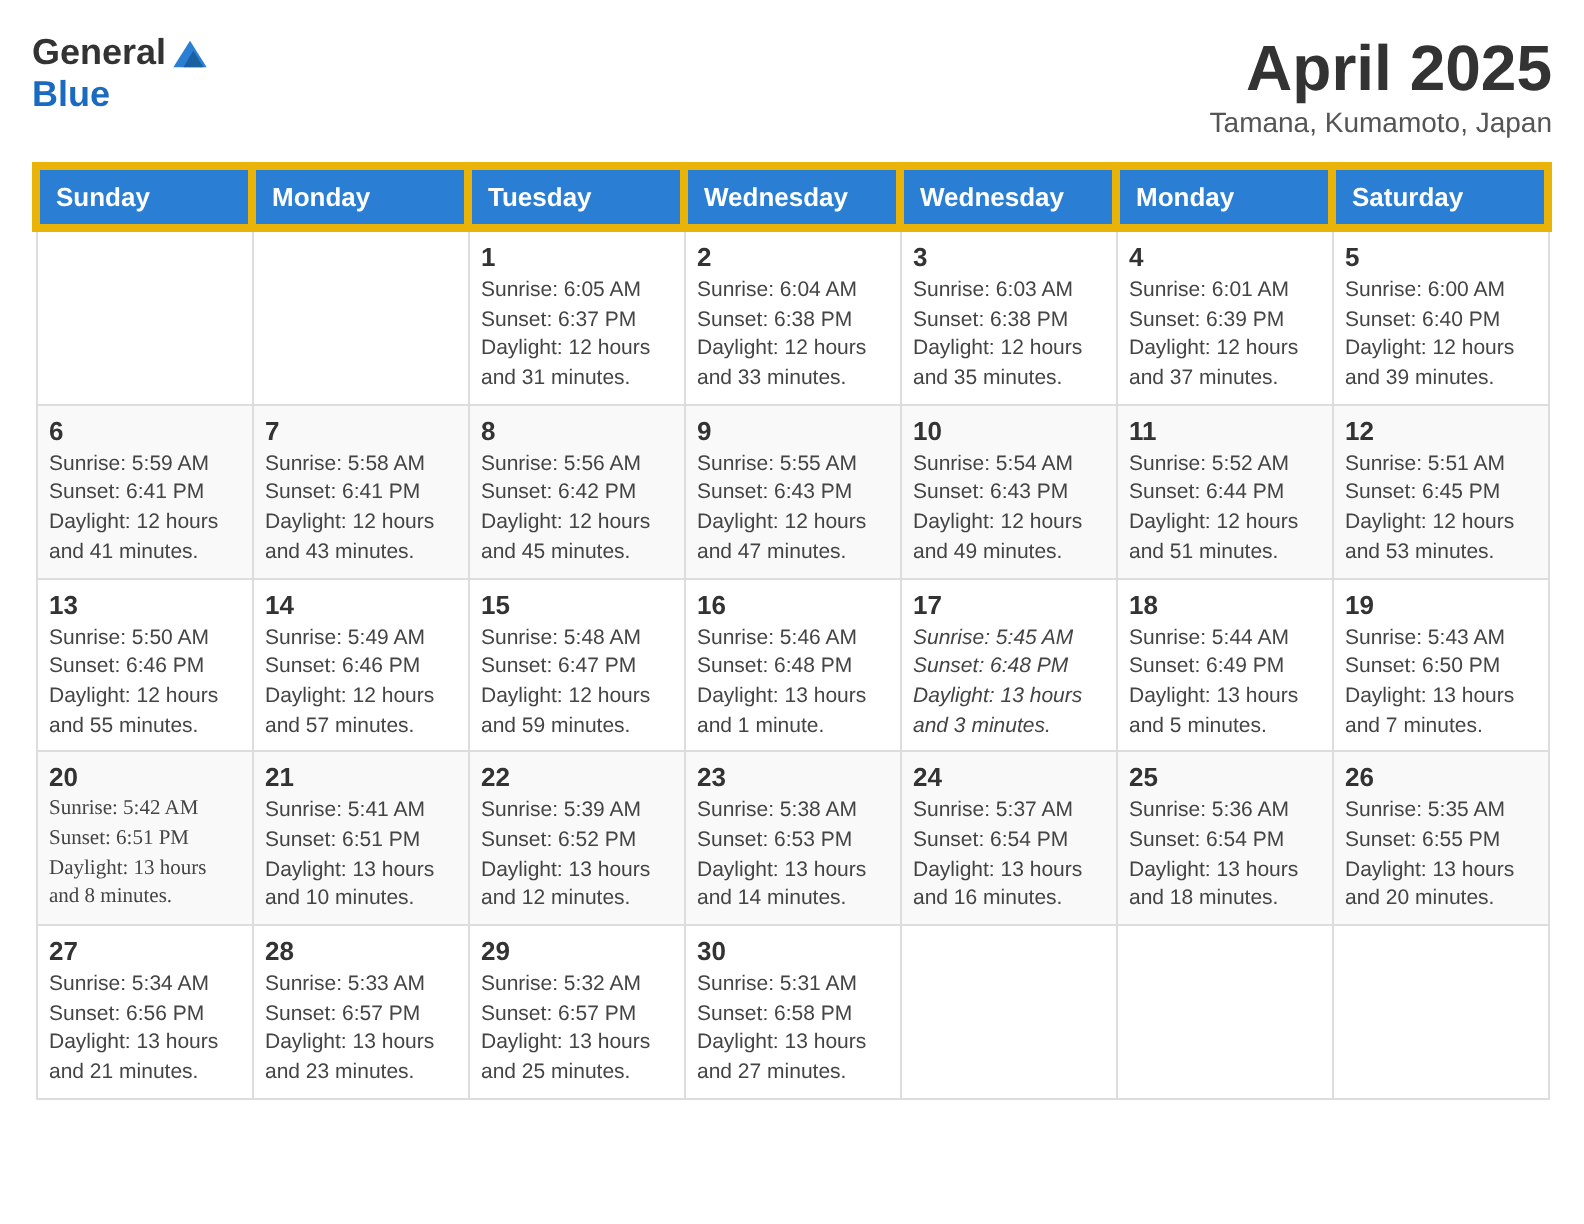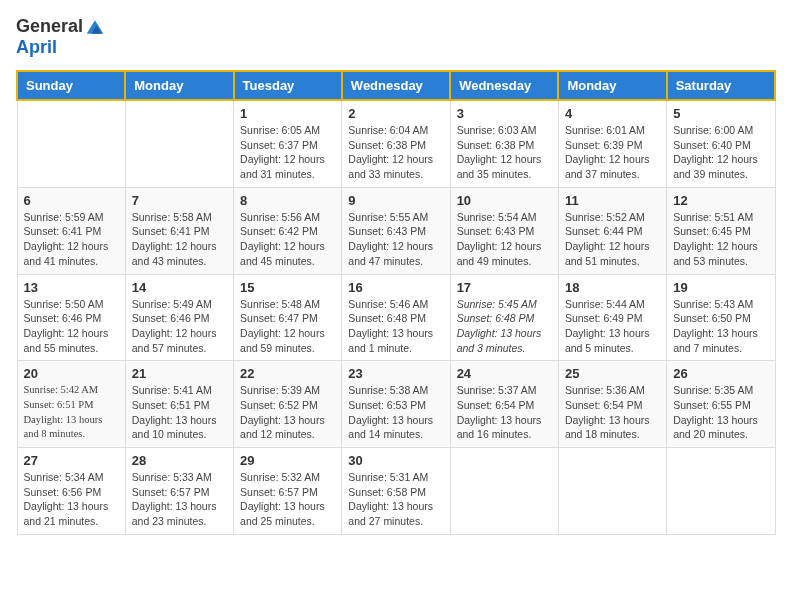--- a/index.html
+++ b/index.html
@@ -57,21 +57,21 @@
       border-collapse: collapse;
       border: 1px solid #ccc;
     }
     .calendar th {
       background-color: #2a7fd4;
       color: white;
       font-size: 13px;
       font-weight: bold;
       padding: 6px 8px;
       text-align: left;
-      border: 2px solid #eab308;
+      border: 4px solid #eab308;
     }
     .calendar td {
       vertical-align: top;
       padding: 5px 6px;
       border: 1px solid #ddd;
       width: calc(100% / 7);
       min-height: 80px;
       font-size: 11px;
       color: #333;
       background: #fff;
@@ -100,21 +100,25 @@
 
 <div class="header-area">
   <div class="logo">
     <div class="logo-text">
       <span class="logo-general">General</span>
       <svg class="logo-icon" viewBox="0 0 24 20" xmlns="http://www.w3.org/2000/svg">
         <polygon points="2,18 12,2 22,18" fill="#2a7fd4"></polygon>
         <polygon points="8,18 14,8 20,18" fill="#1a5fa0"></polygon>
       </svg>
     </div>
-    <span class="logo-blue">April</span>
+    <span class="logo-blue">Blue</span>
+  </div>
+  <div class="title-area">
+    <div class="main-title">April 2025</div>
+    <div class="subtitle">Tamana, Kumamoto, Japan</div>
   </div>
 </div>
 
 <table class="calendar">
   <thead>
     <tr>
     <th>Sunday</th>
         <th>Monday</th>
         <th>Tuesday</th>
         <th>Wednesday</th>

